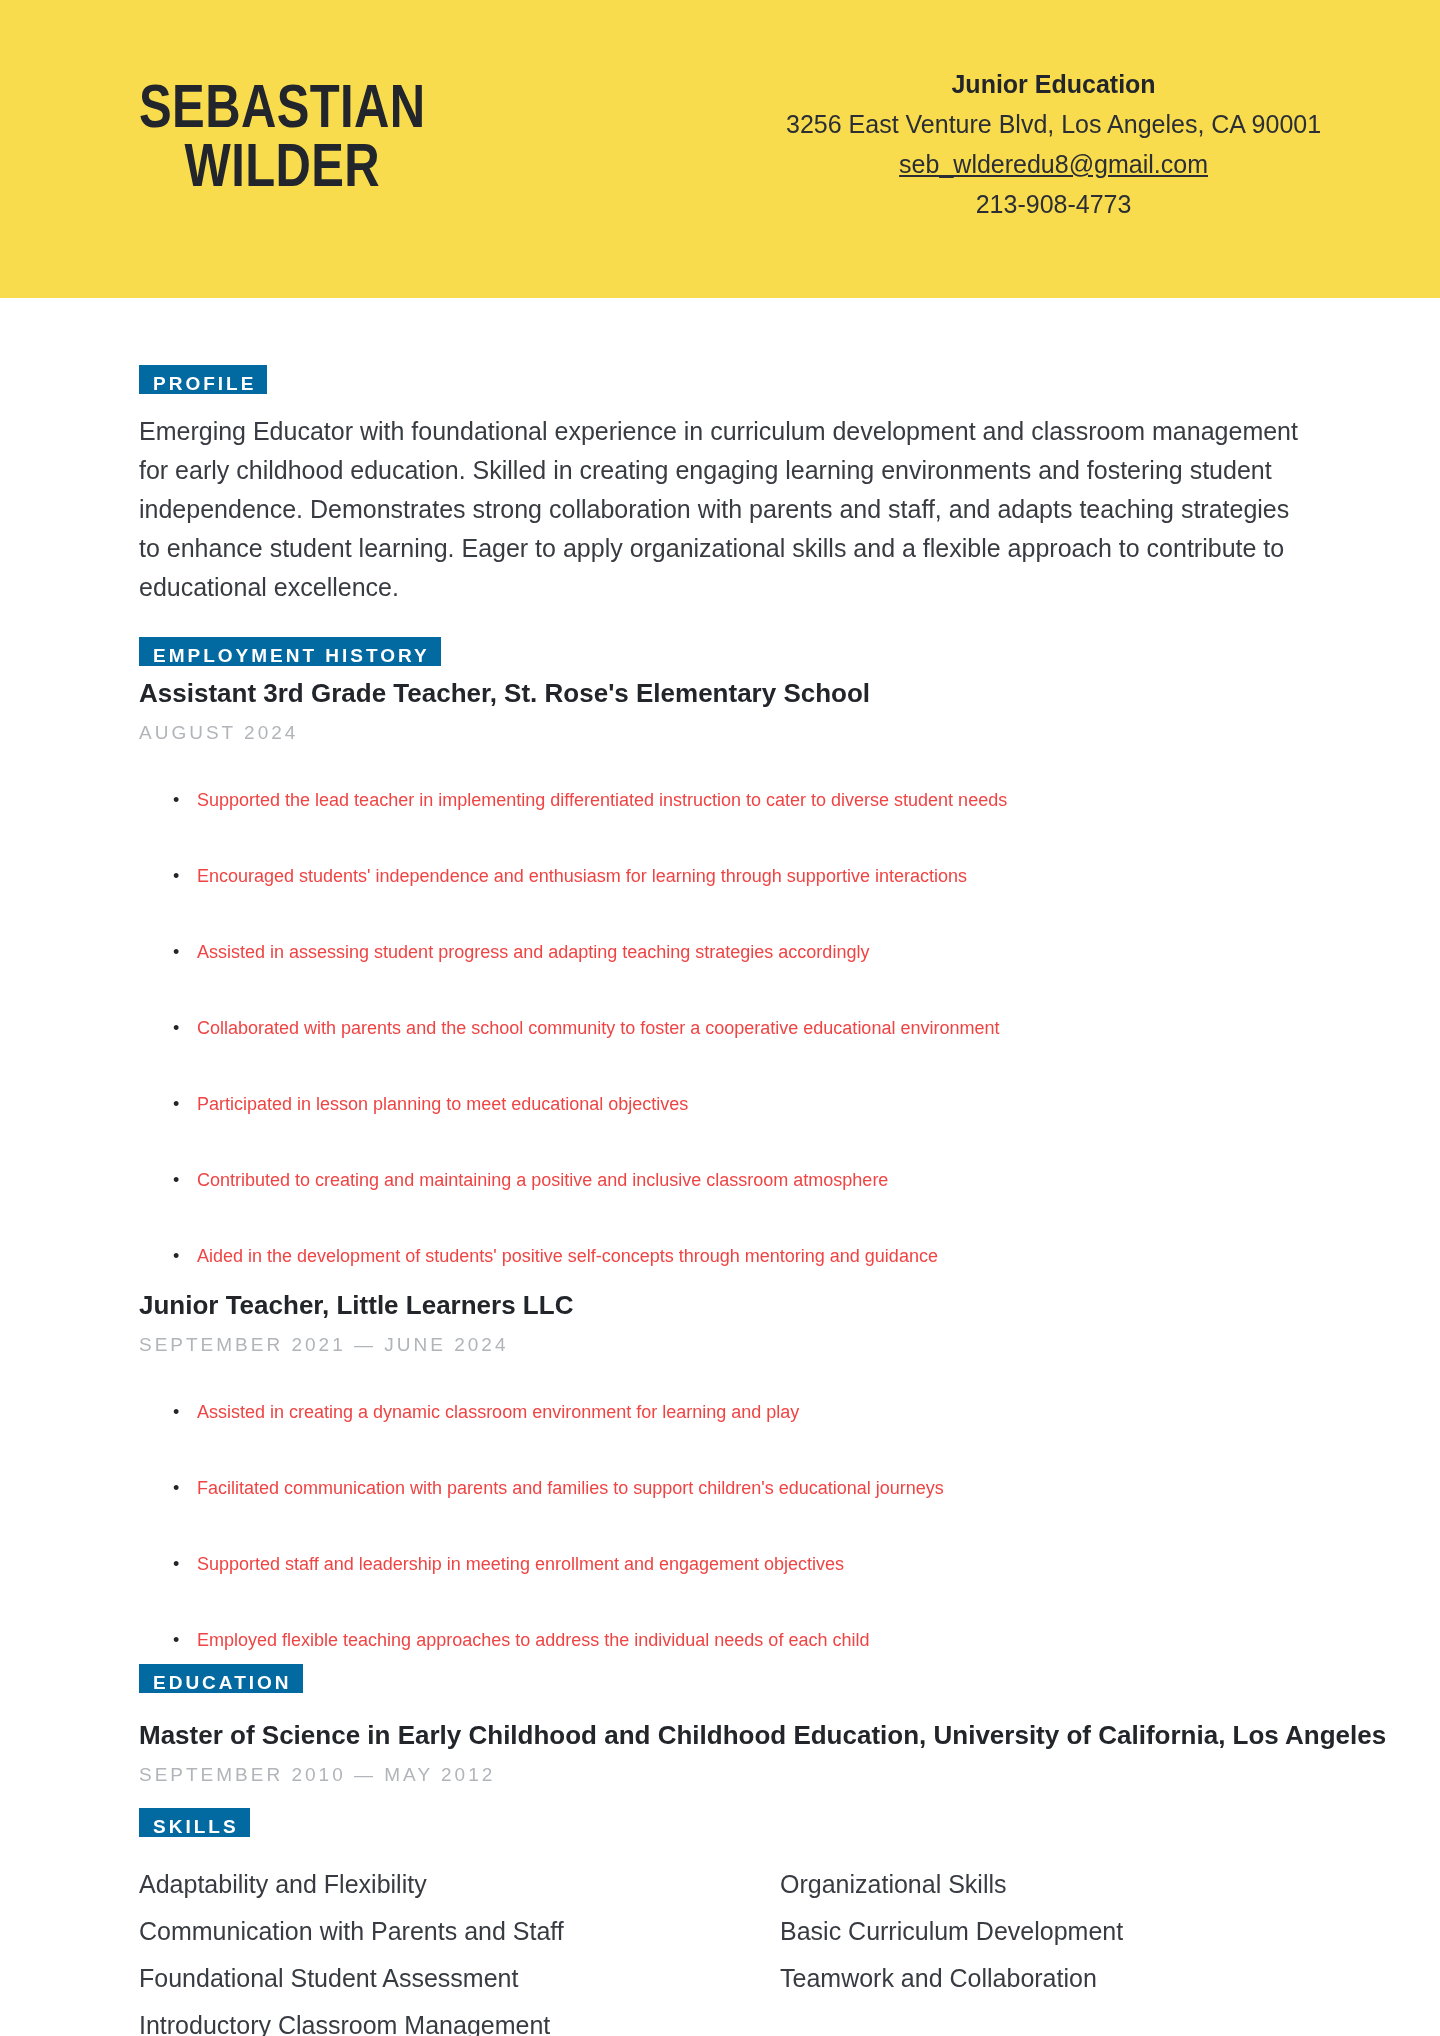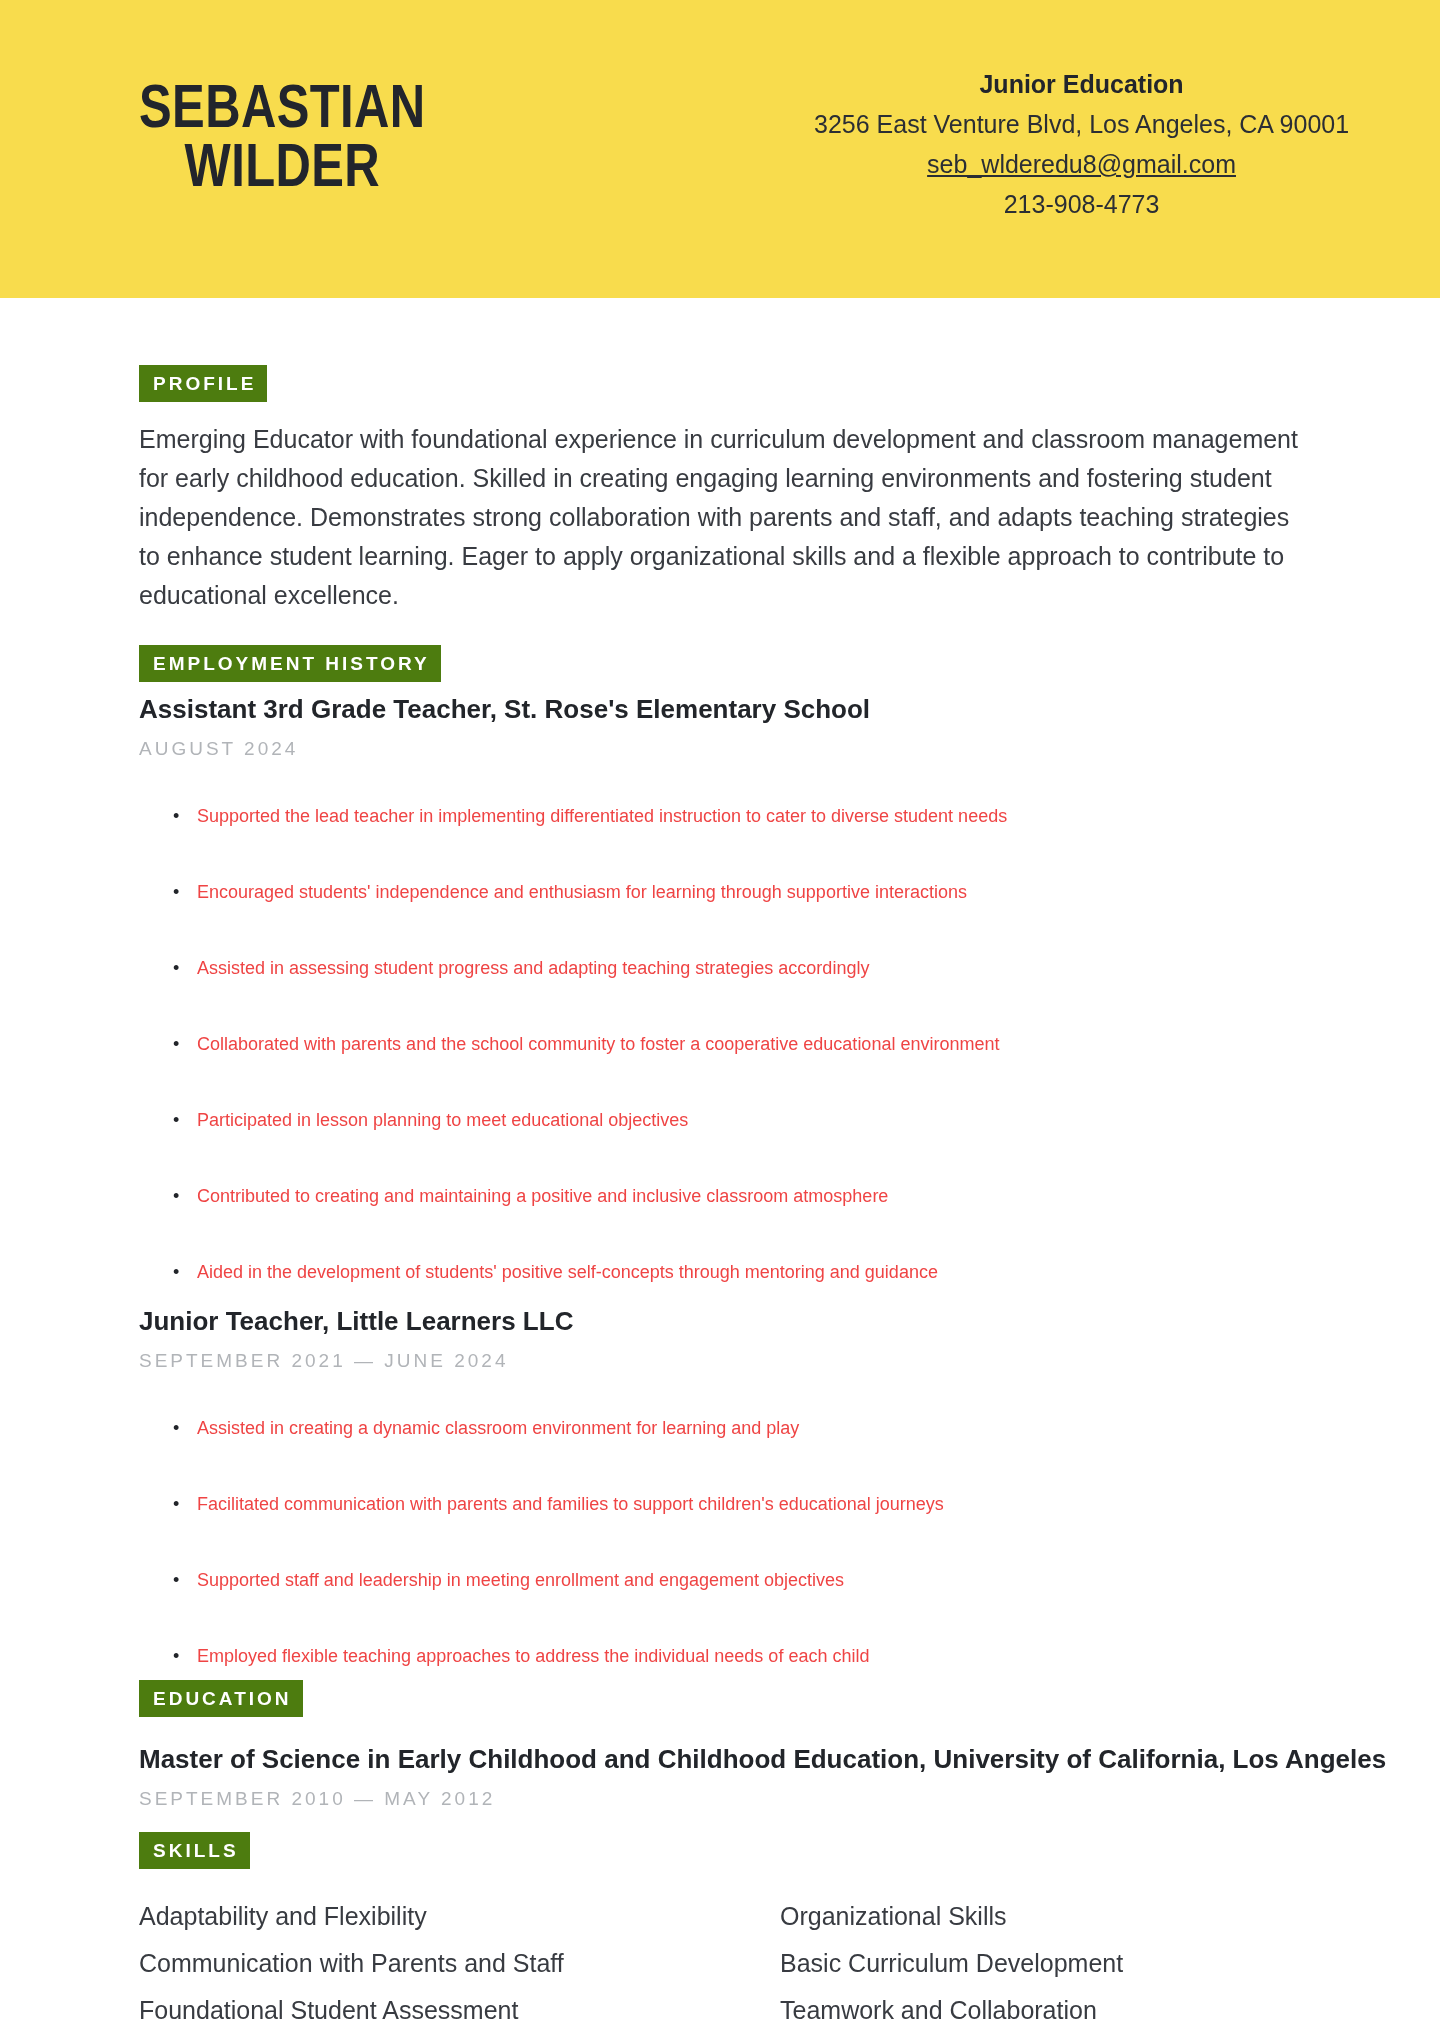--- a/index.html
+++ b/index.html
@@ -26,44 +26,44 @@
     font-weight: bold;
     line-height: 59px;
     letter-spacing: 0.5px;
     color: #22252c;
     transform: scaleX(0.79);
     transform-origin: left top;
     white-space: nowrap;
   }
   .contact {
     position: absolute;
-    left: 814px; top: 64px;
+    left: 786px; top: 64px;
     font-size: 25px;
     line-height: 40px;
     color: #2b2e34;
   }
   .contact-title { font-weight: bold; color: #22252c; }
   .contact-email {
     text-decoration: underline;
     color: #2b2e34;
     cursor: pointer;
   }
 
   
   .main { padding: 0 139px; }
 
   .badge {
     display: inline-block;
-    background: #4d7c0f;
+    background: #0369a1;
     color: #ffffff;
     font-size: 19px;
     font-weight: bold;
     letter-spacing: 3px;
     line-height: 21px;
-    padding: 8px 11px 8px 14px;
+    padding: 8px 11px 0 14px;
     white-space: nowrap;
   }
 
   .profile-badge { margin-top: 67px; }
   .profile-text {
     margin-top: 18px;
     font-size: 25px;
     line-height: 39px;
     max-width: 1165px;
     color: #383b41;

